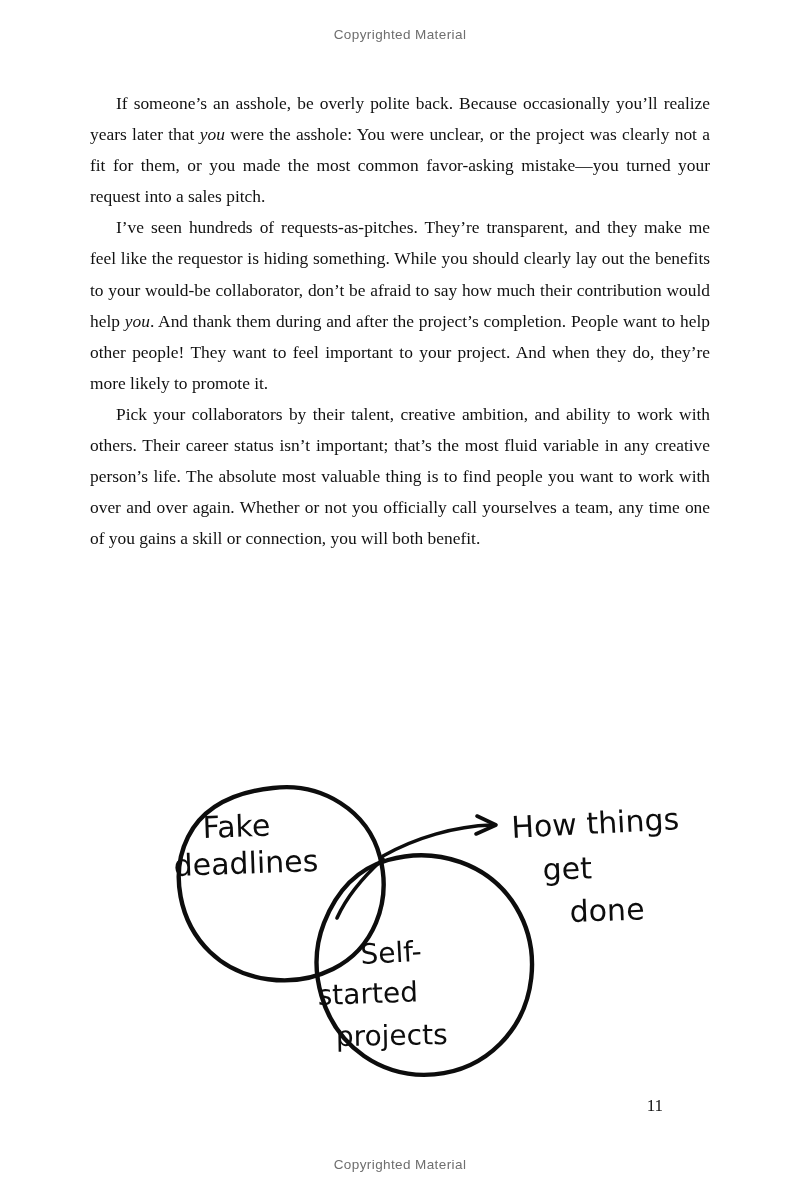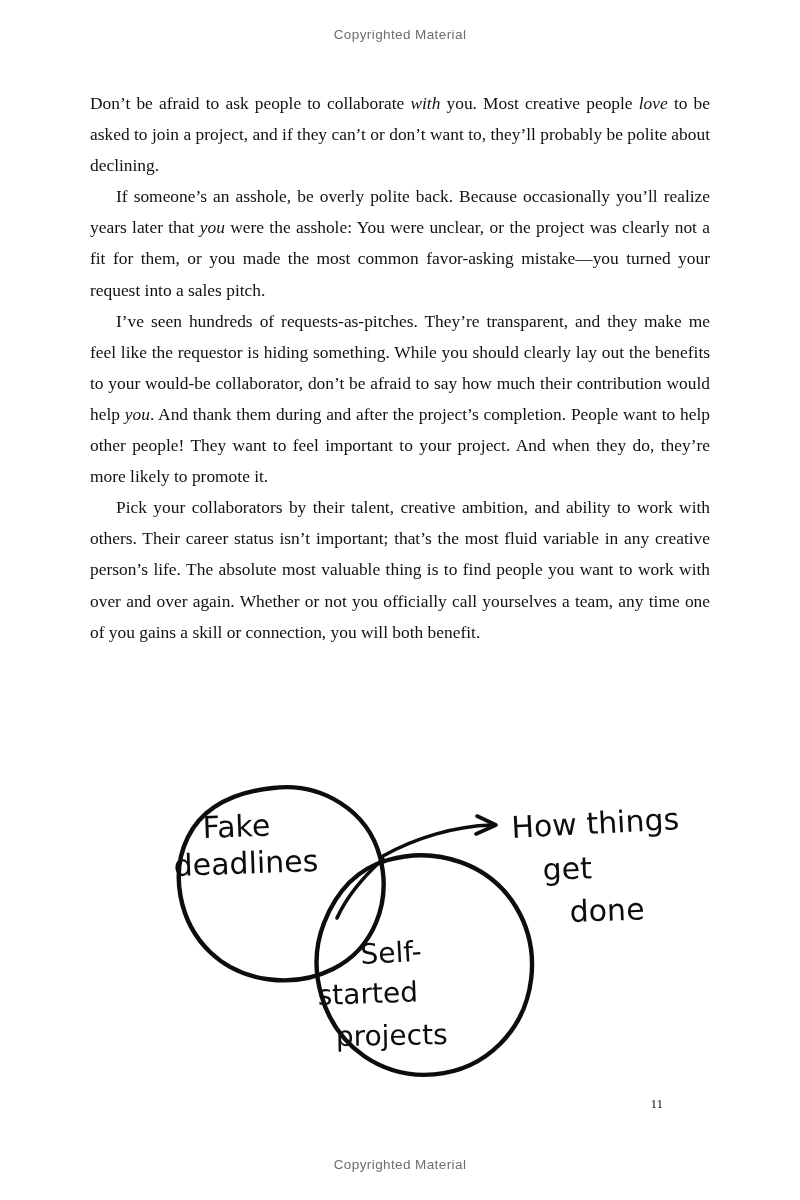--- a/index.html
+++ b/index.html
@@ -98,36 +98,35 @@
     stroke: none;
   }
   .hand-label.small { font-size: 28px; }
 
   
   .folio {
     position: absolute;
     right: 90px;
     top: 1096px;
     font-family: "Liberation Serif", serif;
-    font-size: 13px;
+    font-size: 17px;
     color: #111111;
     text-align: right;
   }
 </style>
 </head>
 <body>
 
 <div class="page">
 
   <div class="running-head">Copyrighted Material</div>
 
   <div class="text-column">
 
 
-    <p class="body-par">Don’t be afraid to ask people to collaborate <em>with</em> you. Most creative people <em>love</em> to be asked to join a project, and if they can’t or don’t want to, they’ll probably be polite about declining.</p>
 
     <p class="body-par indent">If someone’s an asshole, be overly polite back. Because occasionally you’ll realize years later that <em>you</em> were the asshole: You were unclear, or the project was clearly not a fit for them, or you made the most common favor-asking mistake—you turned your request into a sales pitch.</p>
 
     <p class="body-par indent">I’ve seen hundreds of requests-as-pitches. They’re transparent, and they make me feel like the requestor is hiding something. While you should clearly lay out the benefits to your would-be collaborator, don’t be afraid to say how much their contribution would help <em>you</em>. And thank them during and after the project’s completion. People want to help other people! They want to feel important to your project. And when they do, they’re more likely to promote it.</p>
 
     <p class="body-par indent">Pick your collaborators by their talent, creative ambition, and ability to work with others. Their career status isn’t important; that’s the most fluid variable in any creative person’s life. The absolute most valuable thing is to find people you want to work with over and over again. Whether or not you officially call yourselves a team, any time one of you gains a skill or connection, you will both benefit.</p>
 
   </div>
 
   <div class="illustration">

